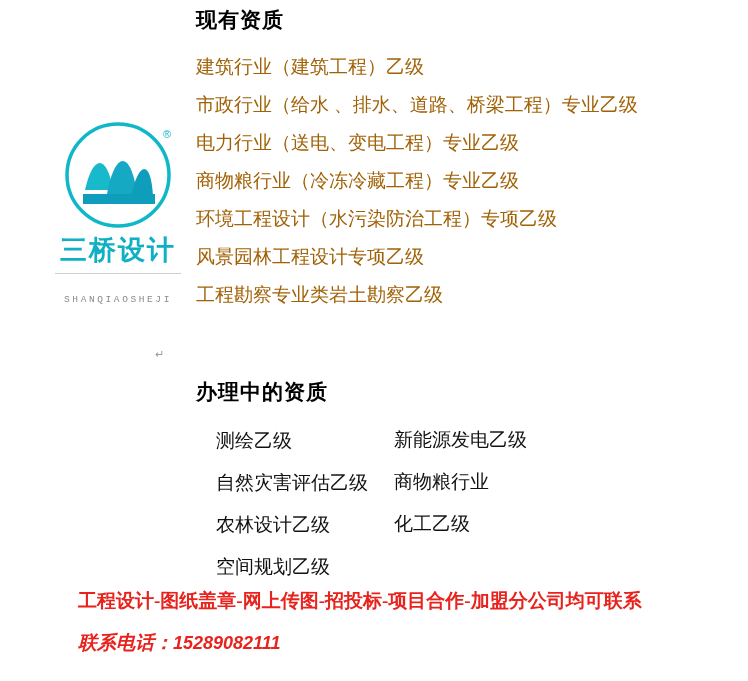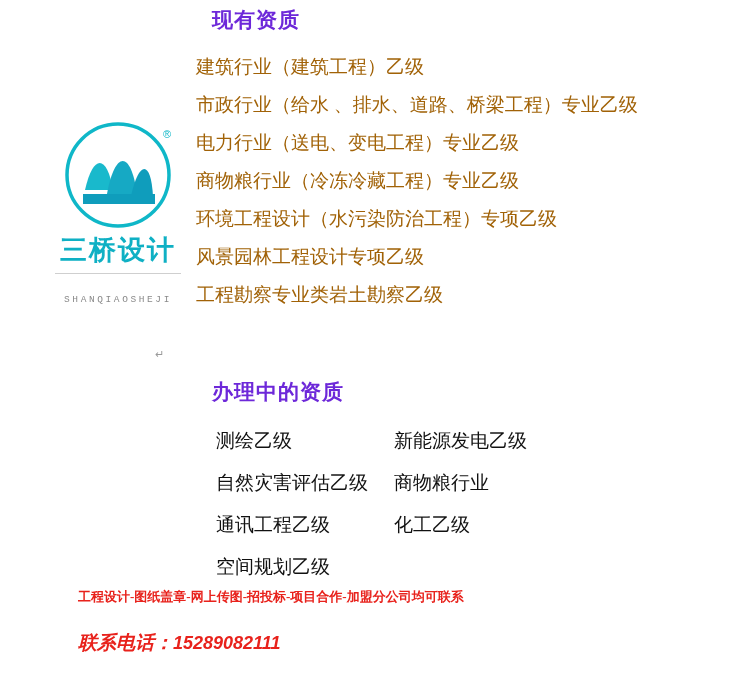--- a/index.html
+++ b/index.html
@@ -63,27 +63,26 @@
   .logo-rule {
     width: 126px;
     height: 1px;
     background: #cfcfcf;
     margin: 5px auto 0 auto;
   }
 
   
   .heading {
     position: absolute;
-    color: #6d28d9;
+    color: #000000;
     font-size: 21px;
     font-weight: bold;
     letter-spacing: 1px;
     font-family: "Liberation Serif", serif;
     white-space: nowrap;
-    margin-left: 16px;
   }
   #heading-current { left: 196px; top: 6px; }
   #heading-processing { left: 196px; top: 378px; }
 
   
   .qual-list {
     position: absolute;
     left: 196px;
     top: 48px;
     width: 520px;
@@ -108,34 +107,34 @@
     line-height: 42px;
     margin-left: 20px;
   }
   .proc-cell {
     font-size: 19px;
     color: #111111;
     white-space: nowrap;
     font-family: "Liberation Serif", serif;
   }
   .proc-cell.col-a { width: 178px; }
-  .proc-cell.col-b { width: 220px; }
+  .proc-cell.col-b { width: 220px; font-family: Liberation Mono, monospace; }
 
   
   .footer-line {
     position: absolute;
     color: #e8221c;
     font-weight: bold;
     font-family: "Liberation Serif", serif;
     white-space: nowrap;
   }
   #footer-services {
     left: 78px;
     top: 588px;
-    font-size: 13px;
+    font-size: 19px;
     letter-spacing: 0px;
   }
   #footer-phone {
     left: 78px;
     top: 630px;
     font-size: 19px;
     font-style: italic;
   }
   .phone-num {
     font-family: "Liberation Sans", sans-serif;
@@ -190,21 +189,21 @@
   <div class="proc-grid">
     <div class="proc-row">
       <div class="proc-cell col-a">测绘乙级</div>
       <div class="proc-cell col-b">新能源发电乙级</div>
     </div>
     <div class="proc-row">
       <div class="proc-cell col-a">自然灾害评估乙级</div>
       <div class="proc-cell col-b">商物粮行业</div>
     </div>
     <div class="proc-row">
-      <div class="proc-cell col-a">通讯工程乙级</div>
+      <div class="proc-cell col-a">农林设计乙级</div>
       <div class="proc-cell col-b">化工乙级</div>
     </div>
     <div class="proc-row">
       <div class="proc-cell col-a">空间规划乙级</div>
       <div class="proc-cell col-b"></div>
     </div>
   </div>
 
   <div class="footer-line" id="footer-services">工程设计-图纸盖章-网上传图-招投标-项目合作-加盟分公司均可联系</div>
   <div class="footer-line" id="footer-phone">

